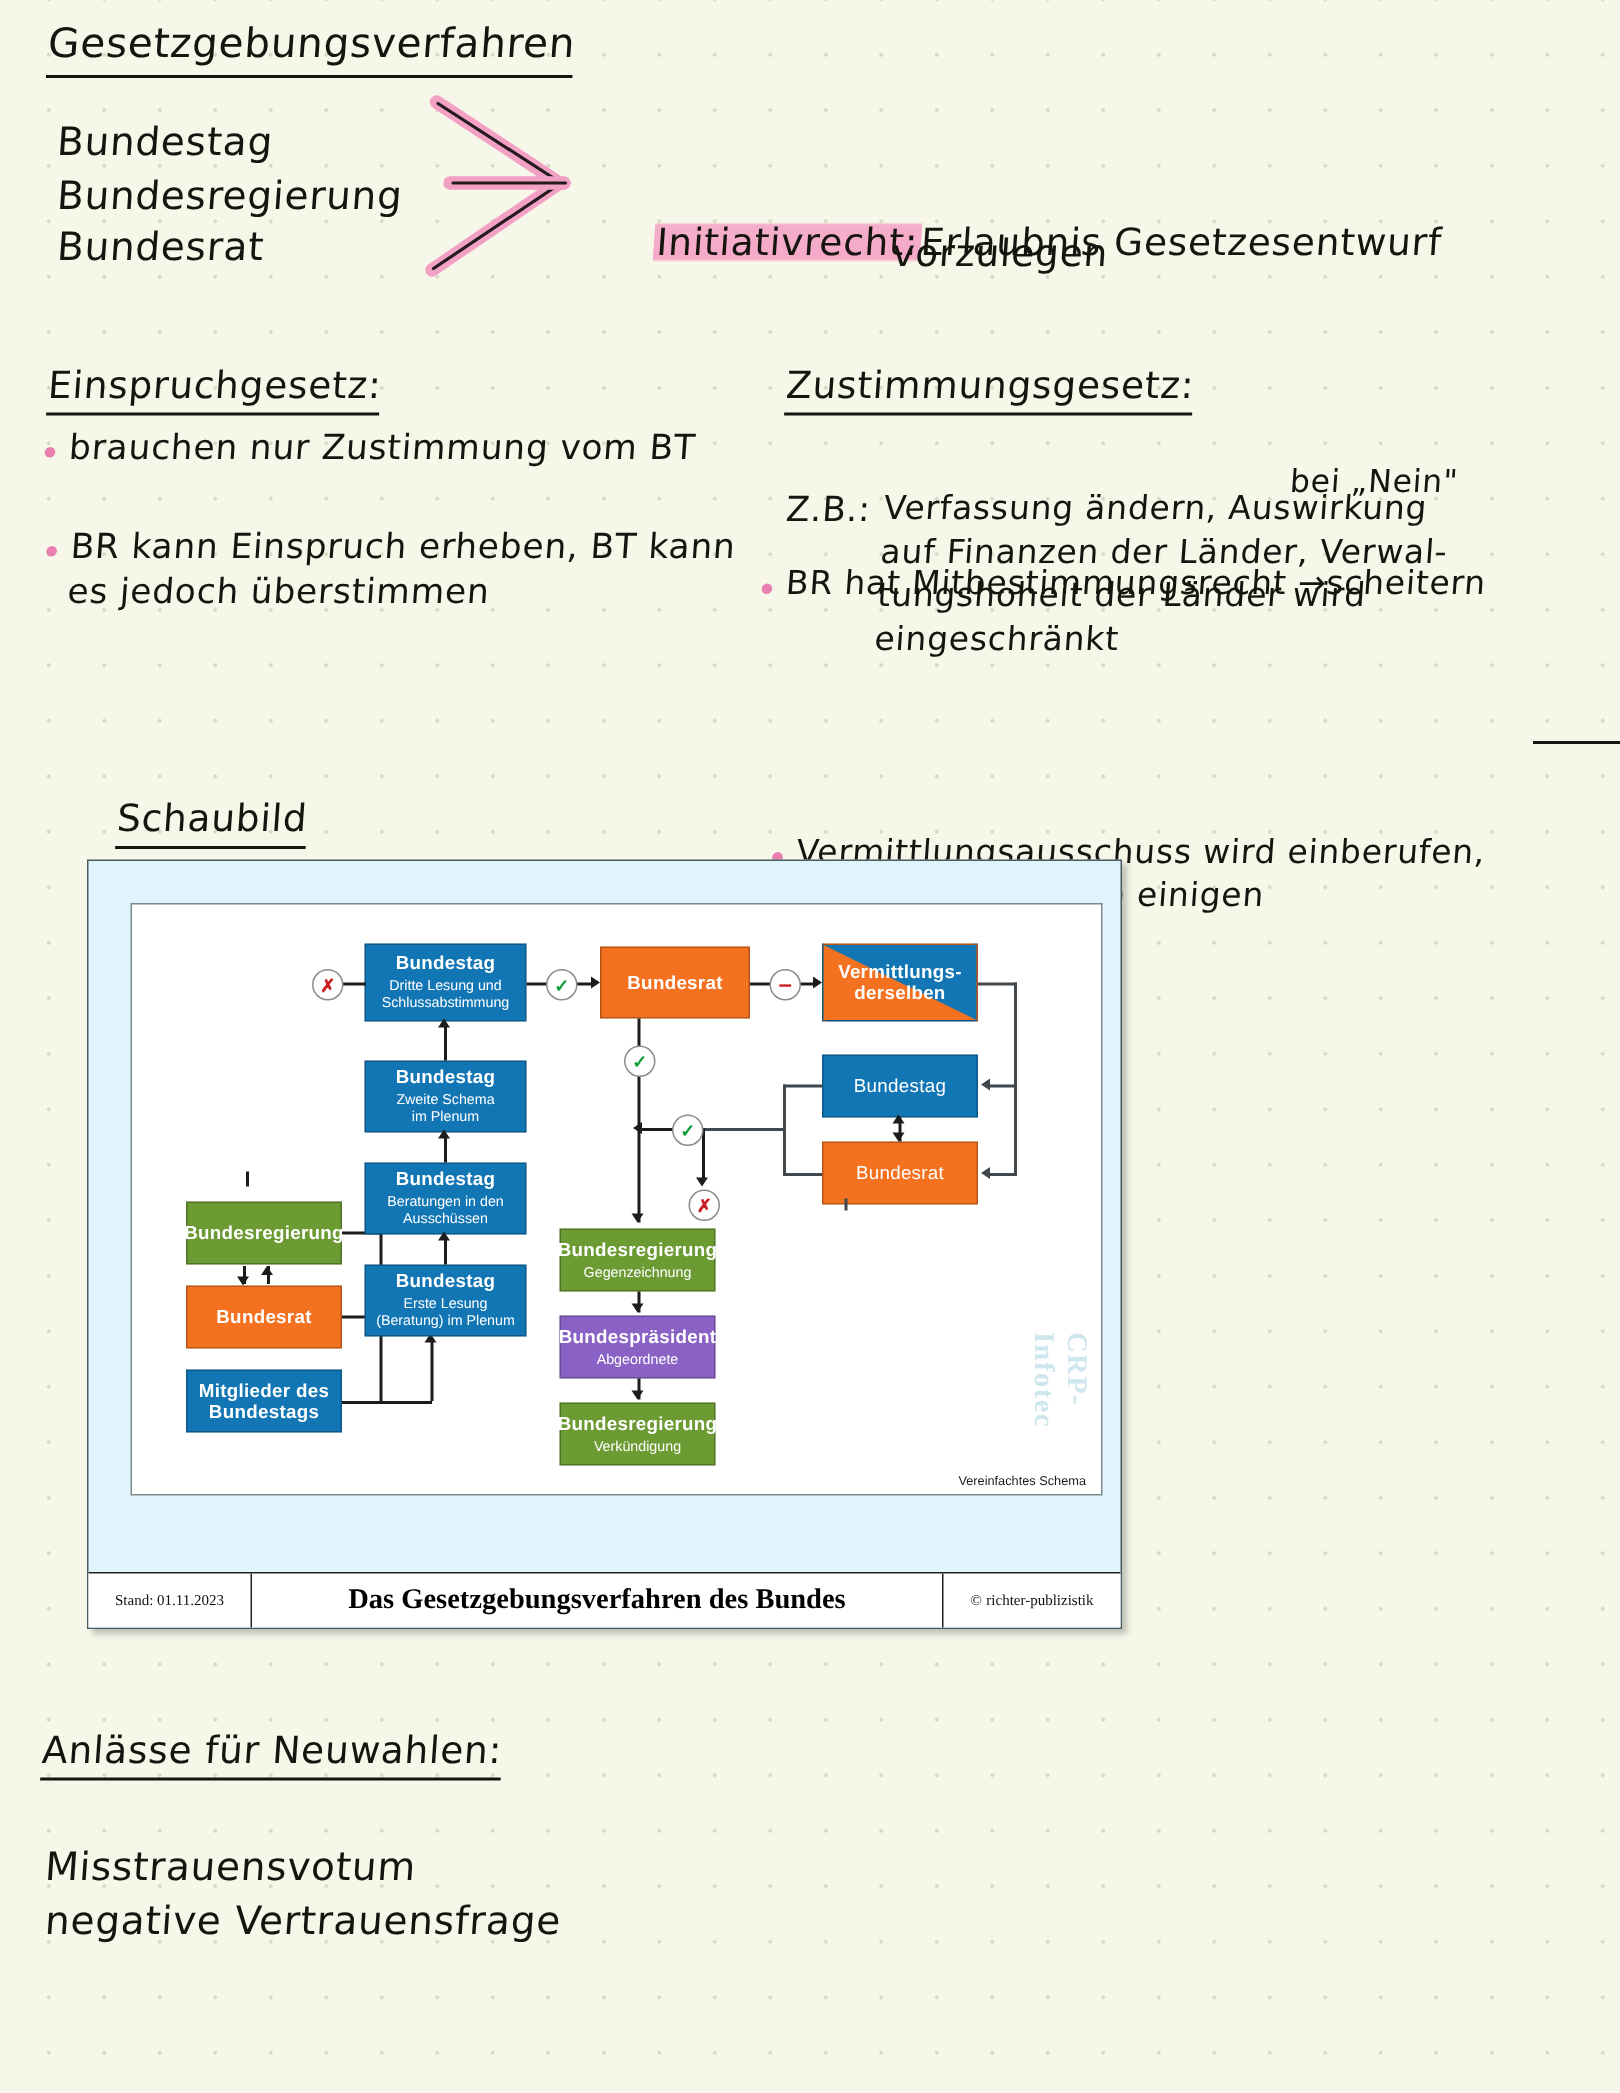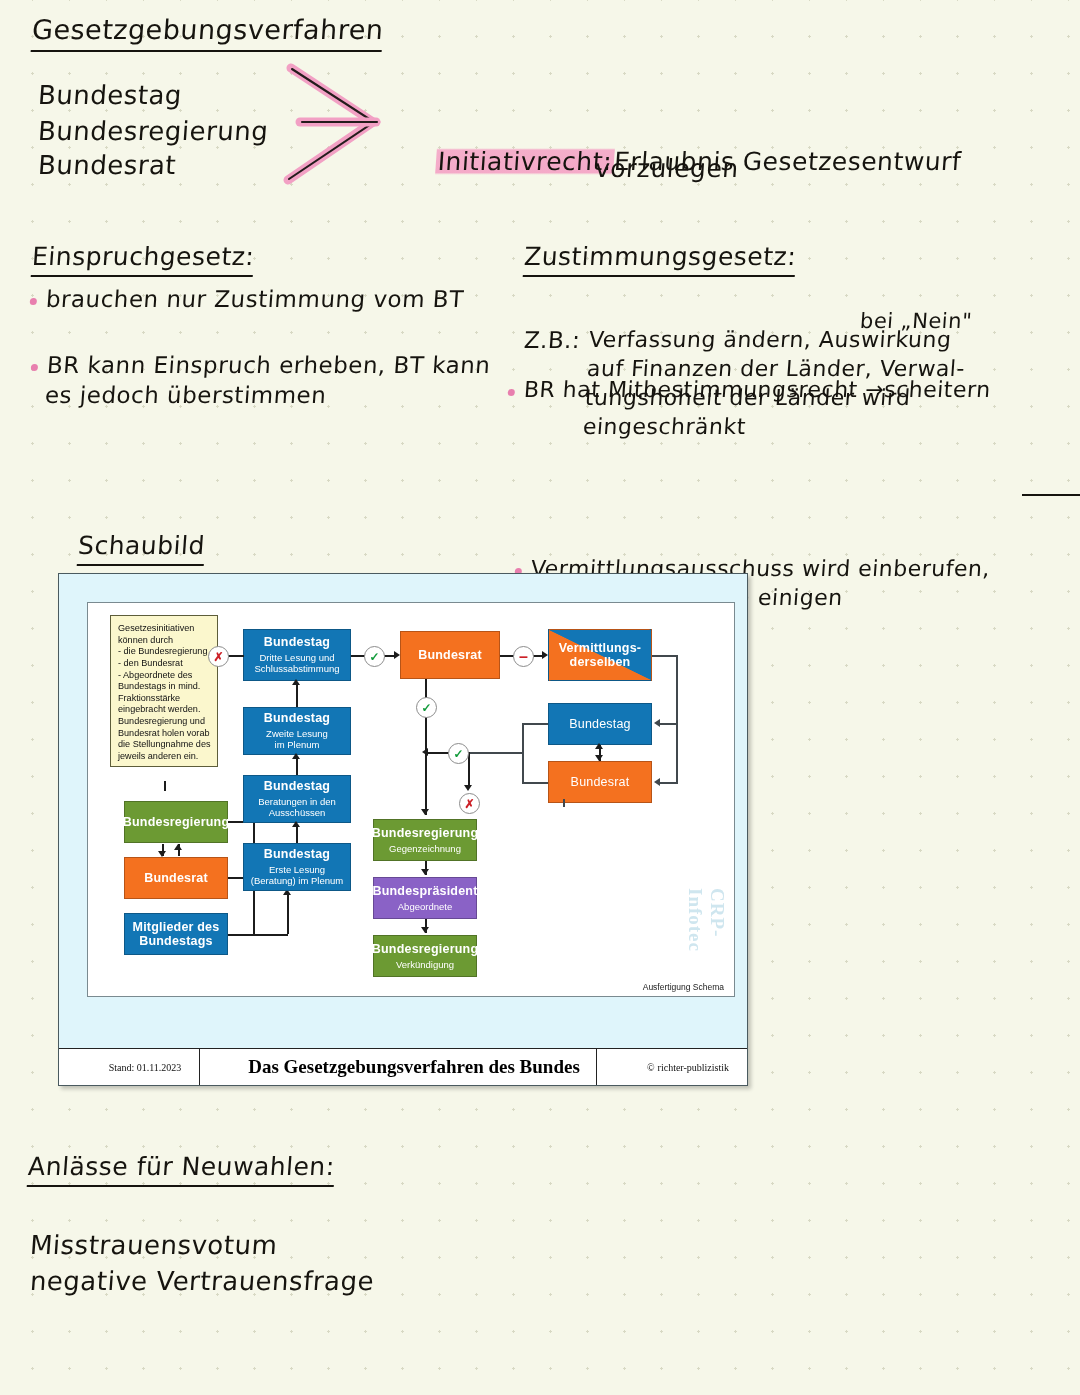--- a/index.html
+++ b/index.html
@@ -76,21 +76,21 @@
     position:absolute;right:10px;bottom:4px;
     font-family:"Liberation Sans", sans-serif;
     font-size:8.5px;color:#1b1b1b;
   }
   .footbar{
     position:absolute;left:0;right:0;bottom:0;height:37px;
     background:#ffffff;border-top:1.6px solid #222;
     display:flex;align-items:stretch;
     box-sizing:border-box;
   }
-  .footbar .cell{display:flex;align-items:center;justify-content:center;margin-left:32px;}
+  .footbar .cell{display:flex;align-items:center;justify-content:center;}
   .fb-left{width:108px;font-family:"Liberation Serif",serif;font-size:10px;color:#111;border-right:1.5px solid #222;}
   .fb-mid{flex:1;font-family:"Liberation Serif",serif;font-weight:700;font-size:19px;color:#000;border-right:1.5px solid #222;text-align:right;}
   .fb-right{width:118px;font-family:"Liberation Serif",serif;font-size:10px;color:#111;gap:3px;}
 
   
   .nbox{
     position:absolute;box-sizing:border-box;
     color:#fff;text-align:center;
     font-family:"Liberation Sans", sans-serif;
     display:flex;flex-direction:column;align-items:center;justify-content:center;
@@ -185,34 +185,22 @@
 
   <div class="rule" style="left:1022px;top:494px;width:58px;"></div>
 
   <div class="abs hw hw-head" style="left:78px;top:529px;font-size:25px;">Schaubild</div>
 
   <div class="diagram">
 
     <div class="diagram-inner">
 
       <div class="watermark">CRP-Infotec</div>
-      <div class="simplified">Ausfertigung Schema</div>
-
-      <div class="note" style="left:22px;top:12px;width:108px;height:152px;">Gesetzesinitiativen
-können durch
-- die Bundesregierung
-- den Bundesrat
-- Abgeordnete des
-  Bundestags in mind.
-  Fraktionsstärke
-eingebracht werden.
-Bundesregierung und
-Bundesrat holen vorab
-die Stellungnahme des
-jeweils anderen ein.</div>
+      <div class="simplified">Vereinfachtes Schema</div>
+
       <div class="ln lv" style="left:76px;top:178px;height:10px;"></div>
 
       <div class="nbox green" style="left:36px;top:198px;width:104px;height:42px;">
         <div class="t1">Bundesregierung</div>
       </div>
       <div class="nbox orange" style="left:36px;top:254px;width:104px;height:42px;">
         <div class="t1">Bundesrat</div>
       </div>
       <div class="nbox blue" style="left:36px;top:310px;width:104px;height:42px;">
         <div class="t1" style="white-space:pre-line;">Mitglieder des
@@ -236,21 +224,21 @@
         <div class="t2" style="white-space:pre-line;">Erste Lesung
 (Beratung) im Plenum</div>
       </div>
       <div class="nbox blue" style="left:155px;top:172px;width:108px;height:48px;">
         <div class="t1">Bundestag</div>
         <div class="t2" style="white-space:pre-line;">Beratungen in den
 Ausschüssen</div>
       </div>
       <div class="nbox blue" style="left:155px;top:104px;width:108px;height:48px;">
         <div class="t1">Bundestag</div>
-        <div class="t2" style="white-space:pre-line;">Zweite Lesung
+        <div class="t2" style="white-space:pre-line;">Zweite Schema
 im Plenum</div>
       </div>
       <div class="nbox blue" style="left:155px;top:26px;width:108px;height:52px;">
         <div class="t1">Bundestag</div>
         <div class="t2" style="white-space:pre-line;">Dritte Lesung und
 Schlussabstimmung</div>
       </div>
 
       <div class="ln lv" style="left:208px;top:222px;height:18px;"></div>
       <div class="ah ah-up" style="left:204px;top:218px;"></div>

